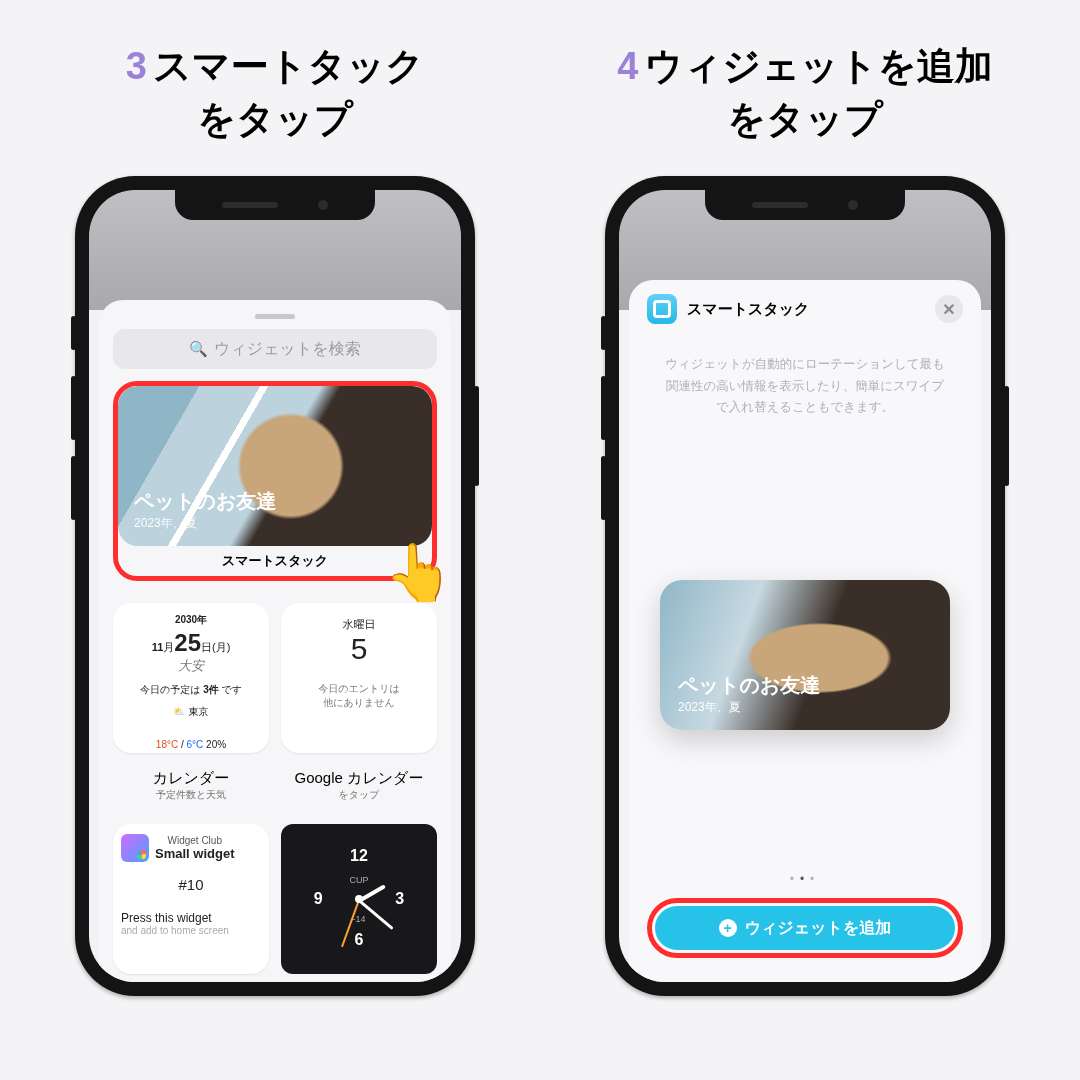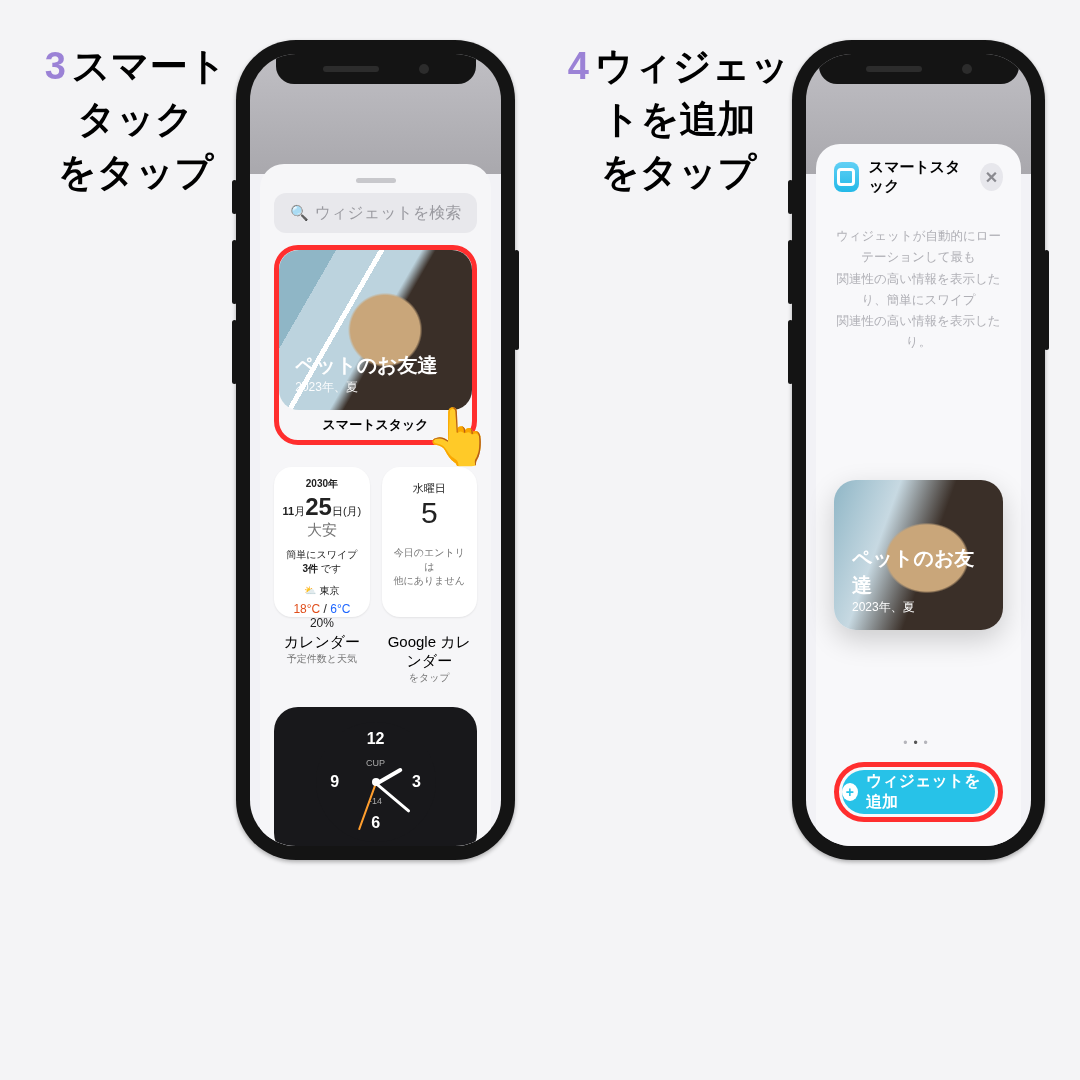--- a/index.html
+++ b/index.html
@@ -6,21 +6,21 @@
 body {
   width: 1080px;
   height: 1080px;
   background: #f4f4f6;
   font-family: -apple-system, "Hiragino Sans", sans-serif;
   display: flex;
   justify-content: center;
   gap: 50px;
   padding: 40px 30px;
 }
-.column { width: 480px; display: flex; flex-direction: row; }
+.column { width: 480px; display: flex; flex-direction: column; align-items: center; }
 .step-title { text-align: center; font-size: 38px; font-weight: 800; line-height: 1.4; margin-bottom: 30px; }
 .step-num { color: #9b82d6; margin-right: 6px; }
 
 
 .phone {
   width: 400px;
   height: 820px;
   background: #141414;
   border-radius: 60px;
   box-shadow: 0 2px 4px rgba(0,0,0,.3);
@@ -80,24 +80,24 @@
 
 .row2 { display:flex; gap:12px; margin-top:22px; }
 .small-wrap { flex:1; text-align:center; }
 .small {
   background:#fff; border-radius:18px; height:150px; box-shadow:0 1px 2px rgba(0,0,0,.08);
   padding:10px 8px; font-size:11px; display:flex; flex-direction:column; align-items:center; color:#222;
 }
 .small .year { font-size:10px; font-weight:700; }
 .small .date { margin-top:2px; }
 .small .date b.big { font-size:24px; }
-.small .mini { color:#777; font-size:15px; }
+.small .mini { color:#777; font-size:13px;font-style:italic; }
 .small .sched { font-size:10px; margin-top:8px; }
 .small .wx { margin-top:8px; font-size:10px; }
-.small .temps { font-size:12px; margin-top:4px; }
+.small .temps { font-size:10px; margin-top:20px; }
 .small .temps .hi { color:#e04d1a; }
 .small .temps .lo { color:#1e66ff; }
 .small.gcal { justify-content:flex-start; }
 .small.gcal .wd { font-size:11px; margin-top:4px; }
 .small.gcal .big5 { font-size:30px; font-weight:400; }
 .small.gcal .msg { color:#777; font-size:10px; margin-top:16px; line-height:1.4; }
 .s-title { font-size:15px; font-weight:400; margin-top:16px; }
 .s-sub { font-size:10px; color:#777; }
 
 
@@ -107,21 +107,21 @@
   background: linear-gradient(135deg,#d36bff,#4aa0ff); position:relative; }
 .wc-ico::after { content:""; position:absolute; inset:16px 3px 3px 16px; background:
   conic-gradient(#ff6b4a 0 25%, #ffd24a 0 50%, #4ad47a 0 75%, #4aa0ff 0); border-radius:3px; }
 .wc-txt .a { font-size:10px; color:#555; }
 .wc-txt .b { font-size:13px; font-weight:700; }
 .wc-num { align-self:center; margin-top:14px; font-size:15px; }
 .wc-p1 { align-self:flex-start; font-size:12px; margin-top:18px; }
 .wc-p2 { align-self:flex-start; font-size:10px; color:#aaa; }
 
 .clock-face {
-  background:#18181b; border-radius:24px; height:150px;
+  background:#18181b; border-radius:12px; height:150px;
   display:flex; align-items:center; justify-content:center;
 }
 .clock { width:120px; height:120px; border-radius:50%; background:#18181b; position:relative; }
 .clock .num { position:absolute; color:#fff; font-size:16px; font-weight:700; transform:translate(-50%,-50%); }
 .n12{left:50%;top:14%} .n3{left:84%;top:50%} .n6{left:50%;top:84%} .n9{left:16%;top:50%}
 .clock .ctxt { position:absolute; left:50%; color:#aaa; font-size:9px; transform:translateX(-50%);}
 .clock .cup { top:30%; } .clock .neg16 { top:62%; }
 .hand { position:absolute; left:50%; top:50%; background:#fff; transform-origin:left center; border-radius:2px;}
 .hh { width:30px; height:4px; transform:rotate(-30deg);}
 .hm { width:44px; height:3px; transform:rotate(40deg);}
@@ -200,40 +200,56 @@
         </div>
 
         <div class="row2">
           <div class="small-wrap">
             <div class="small">
               <div class="year">2030年</div>
               <div class="date">
                 <b>11</b><span>月</span><b class="big">25</b><span>日(月)</span>
               </div>
               <div class="mini">大安</div>
-              <div class="sched"><span>簡単にスワイプ </span><b>3件</b><span> です</span></div>
+              <div class="sched"><span>今日の予定は </span><b>3件</b><span> です</span></div>
               <div class="wx"><span>⛅</span> <span>東京</span></div>
               <div class="temps"><span class="hi">18°C</span><span> / </span><span class="lo">6°C</span><span> 20%</span></div>
             </div>
             <div class="s-title">カレンダー</div>
             <div class="s-sub">予定件数と天気</div>
           </div>
 
           <div class="small-wrap">
             <div class="small gcal">
               <div class="wd">水曜日</div>
               <div class="big5">5</div>
               <div class="msg"><span>今日のエントリは</span><br><span>他にありません</span></div>
             </div>
             <div class="s-title">Google カレンダー</div>
             <div class="s-sub">をタップ</div>
           </div>
         </div>
 
         <div class="row2">
+          <div class="small-wrap">
+            <div class="small wc">
+              <div class="wc-top">
+                <div class="wc-ico"></div>
+                <div class="wc-txt">
+                  <div class="a">Widget Club</div>
+                  <div class="b">Small widget</div>
+                </div>
+              </div>
+              <div class="wc-num">#10</div>
+              <div class="wc-p1">Press this widget</div>
+              <div class="wc-p2">and add to home screen</div>
+            </div>
+            <div class="s-title">WidgetClub</div>
+
+          </div>
 
           <div class="small-wrap">
             <div class="clock-face">
               <div class="clock">
                 <span class="num n12">12</span>
                   <span class="num n3">3</span>
                   <span class="num n6">6</span>
                   <span class="num n9">9</span>
                 <span class="ctxt cup">CUP</span>
                 <span class="ctxt neg16">-14</span>
@@ -275,21 +291,21 @@
           <div class="hdr-ico">
               <span></span>
             </div>
           <div class="hdr-title">スマートスタック</div>
           <div class="close-x">✕</div>
         </div>
 
         <div class="desc">
           <span>ウィジェットが自動的にローテーションして最も</span><br>
           <span>関連性の高い情報を表示したり、簡単にスワイプ</span><br>
-          <span>関連性の高い情報を表示したり。</span>
+          <span>で入れ替えることもできます。</span>
         </div>
 
         <div class="prev-area">
           <div class="preview">
             <div class="t" style="font-weight:700;font-size:20px">ペットのお友達</div>
             <div style="font-size:12px">2023年、夏</div>
           </div>
         </div>
 
         <div class="dots">•<span class="act">•</span>•</div>

